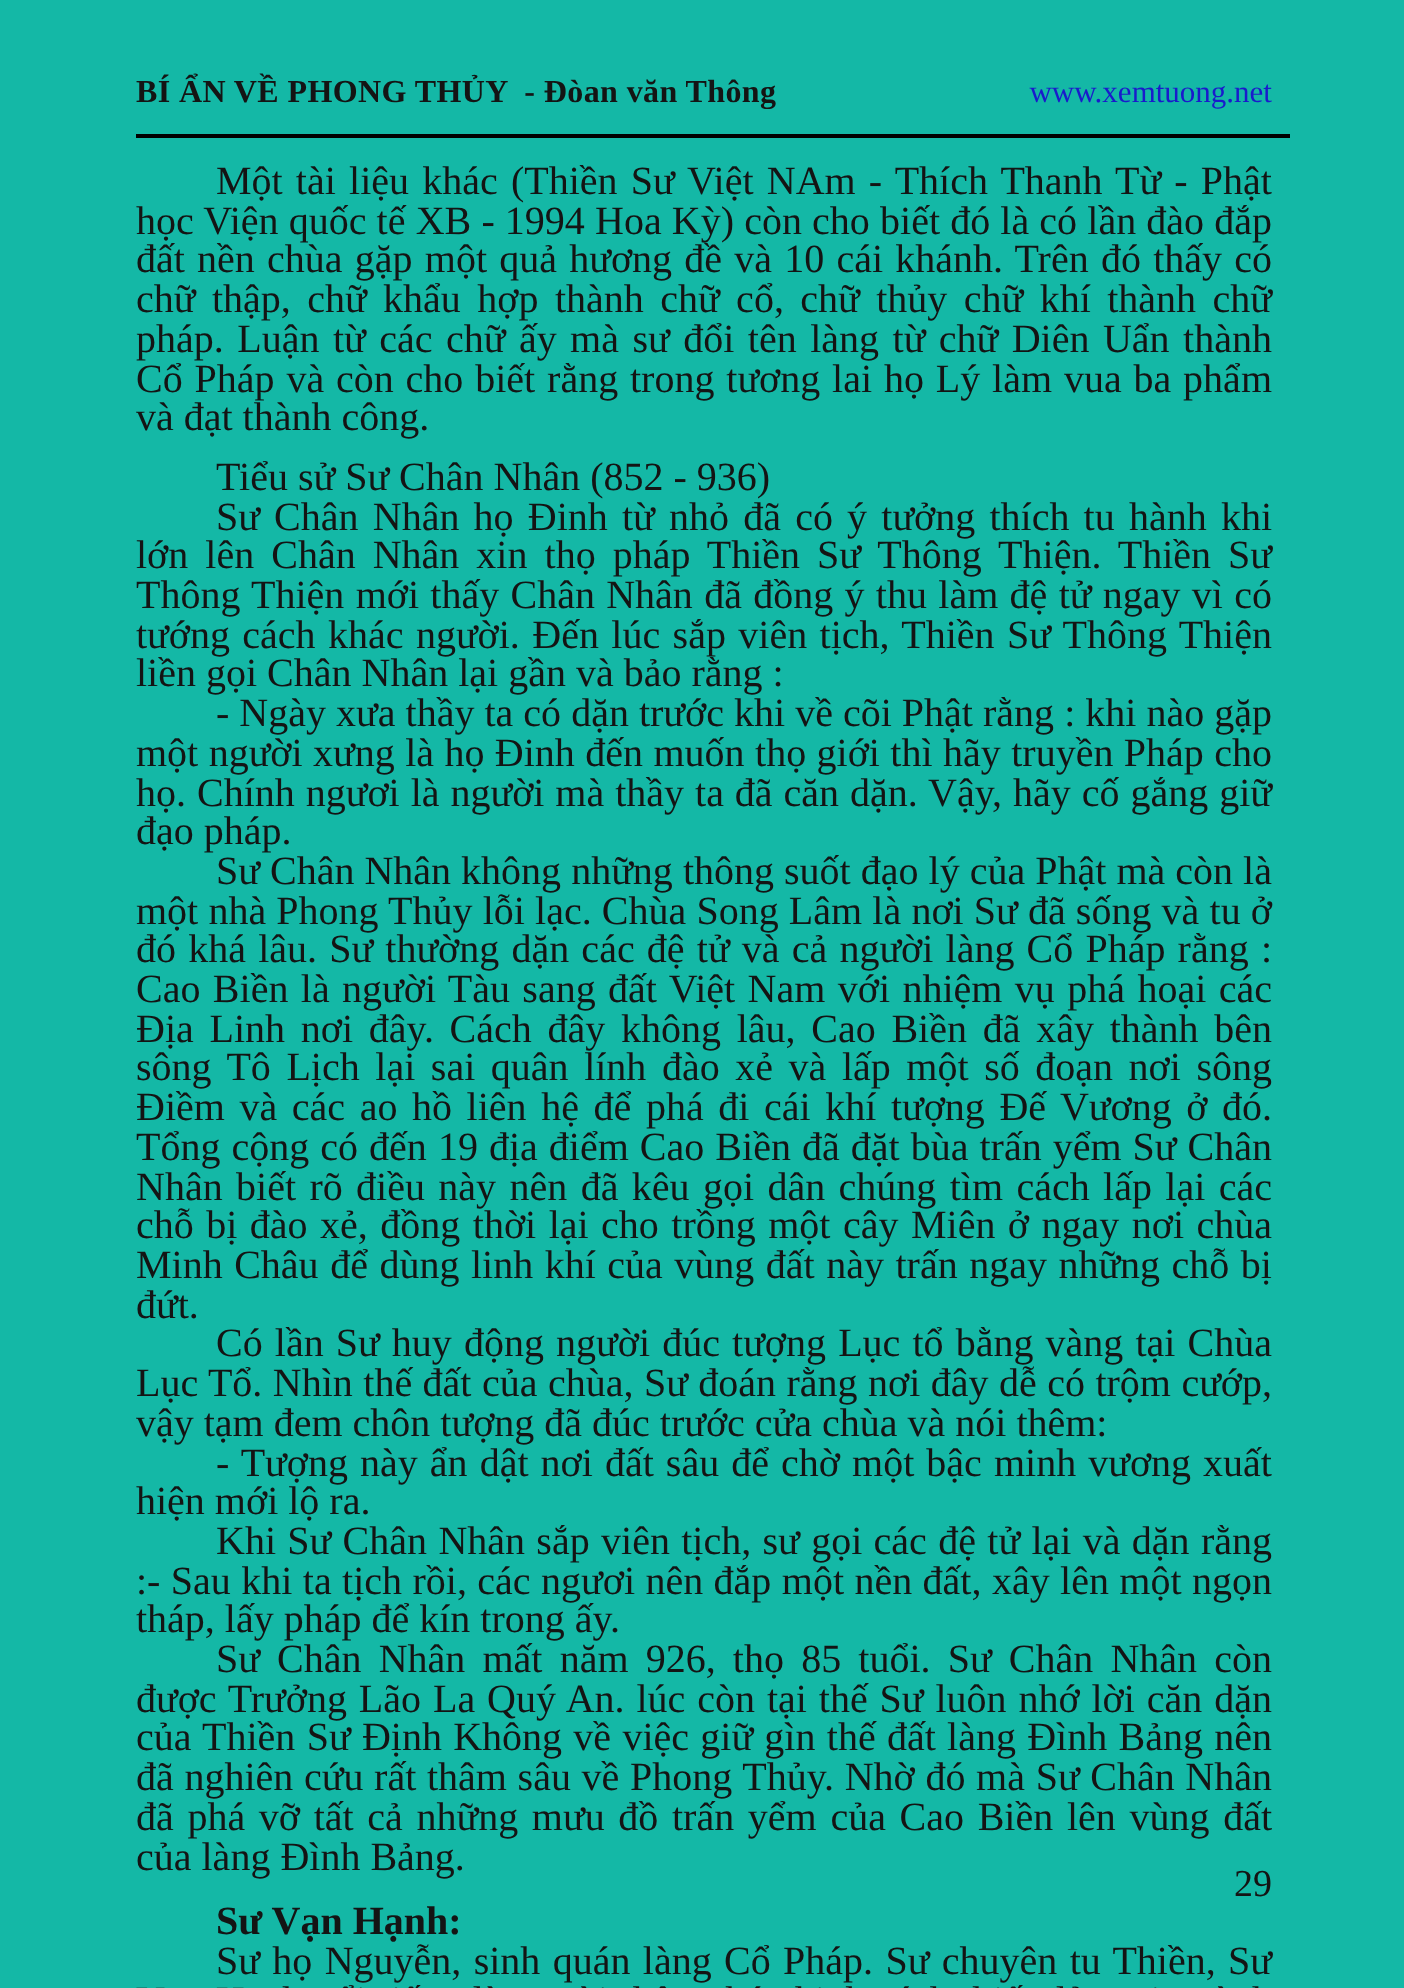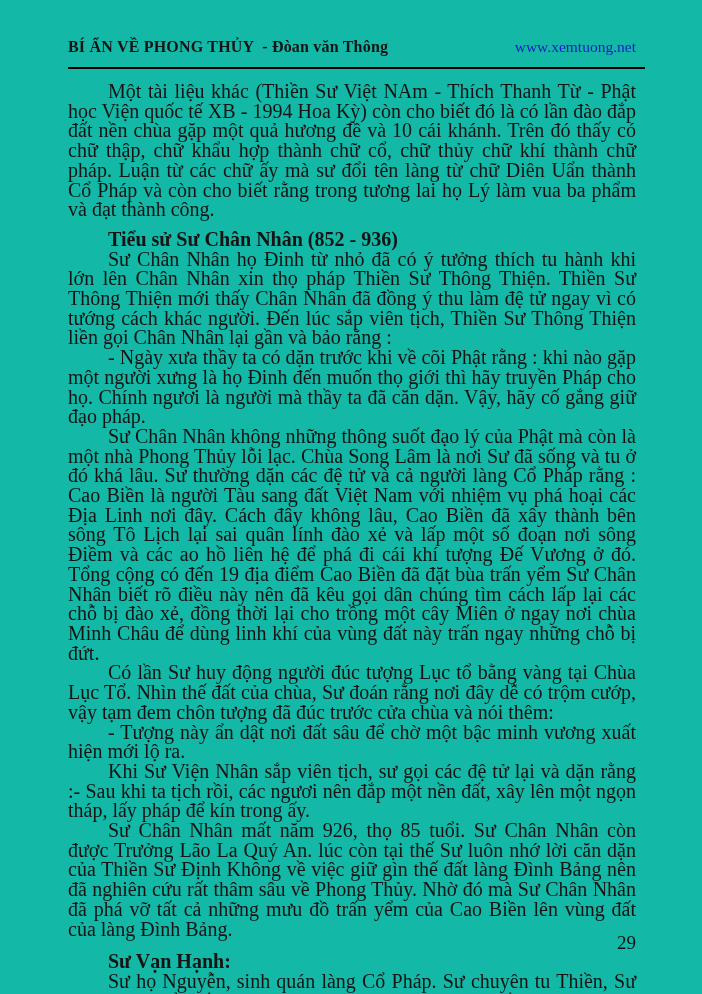--- a/index.html
+++ b/index.html
@@ -33,21 +33,21 @@
     font-size: 15.5px;
     cursor: pointer;
   }
   .content {
     margin-top: 13px;
     font-size: 20px;
     line-height: 19.7px;
     text-align: justify;
   }
   .para { margin: 0; text-indent: 40px; }
-  .gap-sm { margin-top: 10px; font-weight: bold; }
+  .gap-sm { margin-top: 10px; }
   .gap-md { margin-top: 13px; }
   .bold { font-weight: bold; }
   .footer {
     position: absolute;
     top: 932px;
     right: 66px;
     font-size: 19px;
     color: #141414;
   }
 </style>
@@ -62,21 +62,21 @@
   </div>
 
   <div class="content">
     <p class="para">Một tài liệu khác (Thiền Sư Việt NAm - Thích Thanh Từ - Phật học Viện quốc tế XB - 1994 Hoa Kỳ) còn cho biết đó là có lần đào đắp đất nền chùa gặp một quả hương đề và 10 cái khánh. Trên đó thấy có chữ thập, chữ khẩu hợp thành chữ cổ, chữ thủy chữ khí thành chữ pháp. Luận từ các chữ ấy mà sư đổi tên làng từ chữ Diên Uẩn thành Cổ Pháp và còn cho biết rằng trong tương lai họ Lý làm vua ba phẩm và đạt thành công.</p>
     <p class="para gap-sm">Tiểu sử Sư Chân Nhân (852 - 936)</p>
     <p class="para">Sư Chân Nhân họ Đinh từ nhỏ đã có ý tưởng thích tu hành khi lớn lên Chân Nhân xin thọ pháp Thiền Sư Thông Thiện. Thiền Sư Thông Thiện mới thấy Chân Nhân đã đồng ý thu  làm đệ tử ngay vì có tướng cách khác người. Đến lúc sắp viên tịch, Thiền Sư Thông Thiện liền gọi Chân Nhân lại gần và bảo rằng :</p>
     <p class="para">- Ngày xưa thầy ta có dặn trước khi về cõi Phật rằng : khi nào gặp một người xưng là họ Đinh đến muốn thọ giới thì hãy truyền Pháp cho họ. Chính ngươi là người mà thầy ta đã căn dặn. Vậy, hãy cố gắng giữ đạo pháp.</p>
     <p class="para">Sư Chân Nhân không những thông suốt đạo lý của Phật mà còn là một nhà Phong Thủy lỗi lạc. Chùa Song Lâm là nơi Sư đã sống và tu ở đó khá lâu. Sư thường dặn các đệ tử và cả người làng Cổ Pháp rằng : Cao Biền là người Tàu sang đất Việt Nam  với nhiệm vụ phá hoại các Địa Linh nơi đây. Cách đây không lâu, Cao Biền đã xây thành bên sông Tô Lịch lại sai quân lính đào xẻ và lấp một số đoạn nơi sông Điềm và các ao hồ liên hệ để phá đi cái khí tượng Đế Vương ở đó. Tổng cộng có đến 19 địa điểm Cao Biền đã đặt bùa trấn yểm Sư Chân Nhân biết rõ điều này nên đã kêu gọi dân chúng tìm cách lấp lại các chỗ bị đào xẻ, đồng thời lại cho trồng một cây Miên ở ngay nơi chùa Minh Châu để dùng linh khí của vùng đất này trấn ngay những chỗ bị đứt.</p>
     <p class="para">Có lần Sư huy động người đúc tượng Lục tổ bằng vàng tại Chùa Lục Tổ. Nhìn thế đất của chùa, Sư đoán rằng nơi đây dễ có trộm cướp, vậy tạm đem chôn tượng đã đúc trước cửa chùa và nói thêm:</p>
     <p class="para">- Tượng  này ẩn dật nơi đất sâu để chờ một bậc minh vương xuất hiện mới lộ ra.</p>
-    <p class="para">Khi Sư Viện Nhân sắp viên tịch, sư gọi các đệ tử lại và dặn rằng :- Sau khi ta tịch rồi, các ngươi nên đắp một nền đất, xây lên một ngọn tháp, lấy pháp để kín trong ấy.</p>
+    <p class="para">Khi Sư Chân Nhân sắp viên tịch, sư gọi các đệ tử lại và dặn rằng :- Sau khi ta tịch rồi, các ngươi nên đắp một nền đất, xây lên một ngọn tháp, lấy pháp để kín trong ấy.</p>
     <p class="para">Sư Chân Nhân mất năm 926, thọ 85 tuổi. Sư Chân Nhân còn được Trưởng Lão La Quý An. lúc còn tại thế Sư luôn nhớ lời căn dặn của Thiền Sư Định Không về việc giữ gìn thế đất làng Đình Bảng nên đã nghiên cứu rất thâm sâu về Phong Thủy. Nhờ đó mà Sư Chân Nhân đã phá vỡ tất cả những mưu đồ trấn yểm của Cao Biền lên vùng đất của làng Đình Bảng.</p>
     <p class="para gap-md bold">Sư Vạn Hạnh:</p>
     <p class="para">Sư họ Nguyễn, sinh quán làng Cổ Pháp. Sư chuyên tu Thiền, Sư Vạn Hạnh nổi tiếng là người thông bác kinh sách, biết đủ mọi ngành từ văn thơ đến Kinh điển và cả sách Phong Thủy địa lý  cùng Kinh Dịch, sư sống vào thời nhà Lê. Vua Lê Đại Hành luôn luôn kính trọng và thường hỏi han sư về nhiều vấn đề. Lúc bấy giờ nói điều gì người dân đều xem là lời sấm ký. Chính Sư Vạn Hạnh đã cho vua Đại hành biết quân Tống sẽ kéo đến trong một ngày rất gần và còn cho biết kết quả quân giặc sẽ phải rút lui sau bảy ngày. Sư còn cho biết là nhà Lê sẽ mất và thay vào đó sẽ là nhà Lý. Những điều Sư nói ra đều chính xác vô cùng. Có lần Sư Vạn Hạnh làm một bài thơ gửi cho một kẻ tên là Đỗ Ngân muốn ám hại Sư. Bài thơ nói rõ việc Sư đã biết ý đồ hắc ám của hắn khiến cho Đỗ Ngân vô cùng sợ hãi. Sư Vạn Hạnh còn có biệt tài về nhận định Phong Thủy, địa lý, đất đai vượng phát hay suy vi. Nhà nghiên cứu Phong Thủy Cao Trung</p>
   </div>
 
   <div class="footer">
     <span>29</span>
   </div>
 
 </div>

